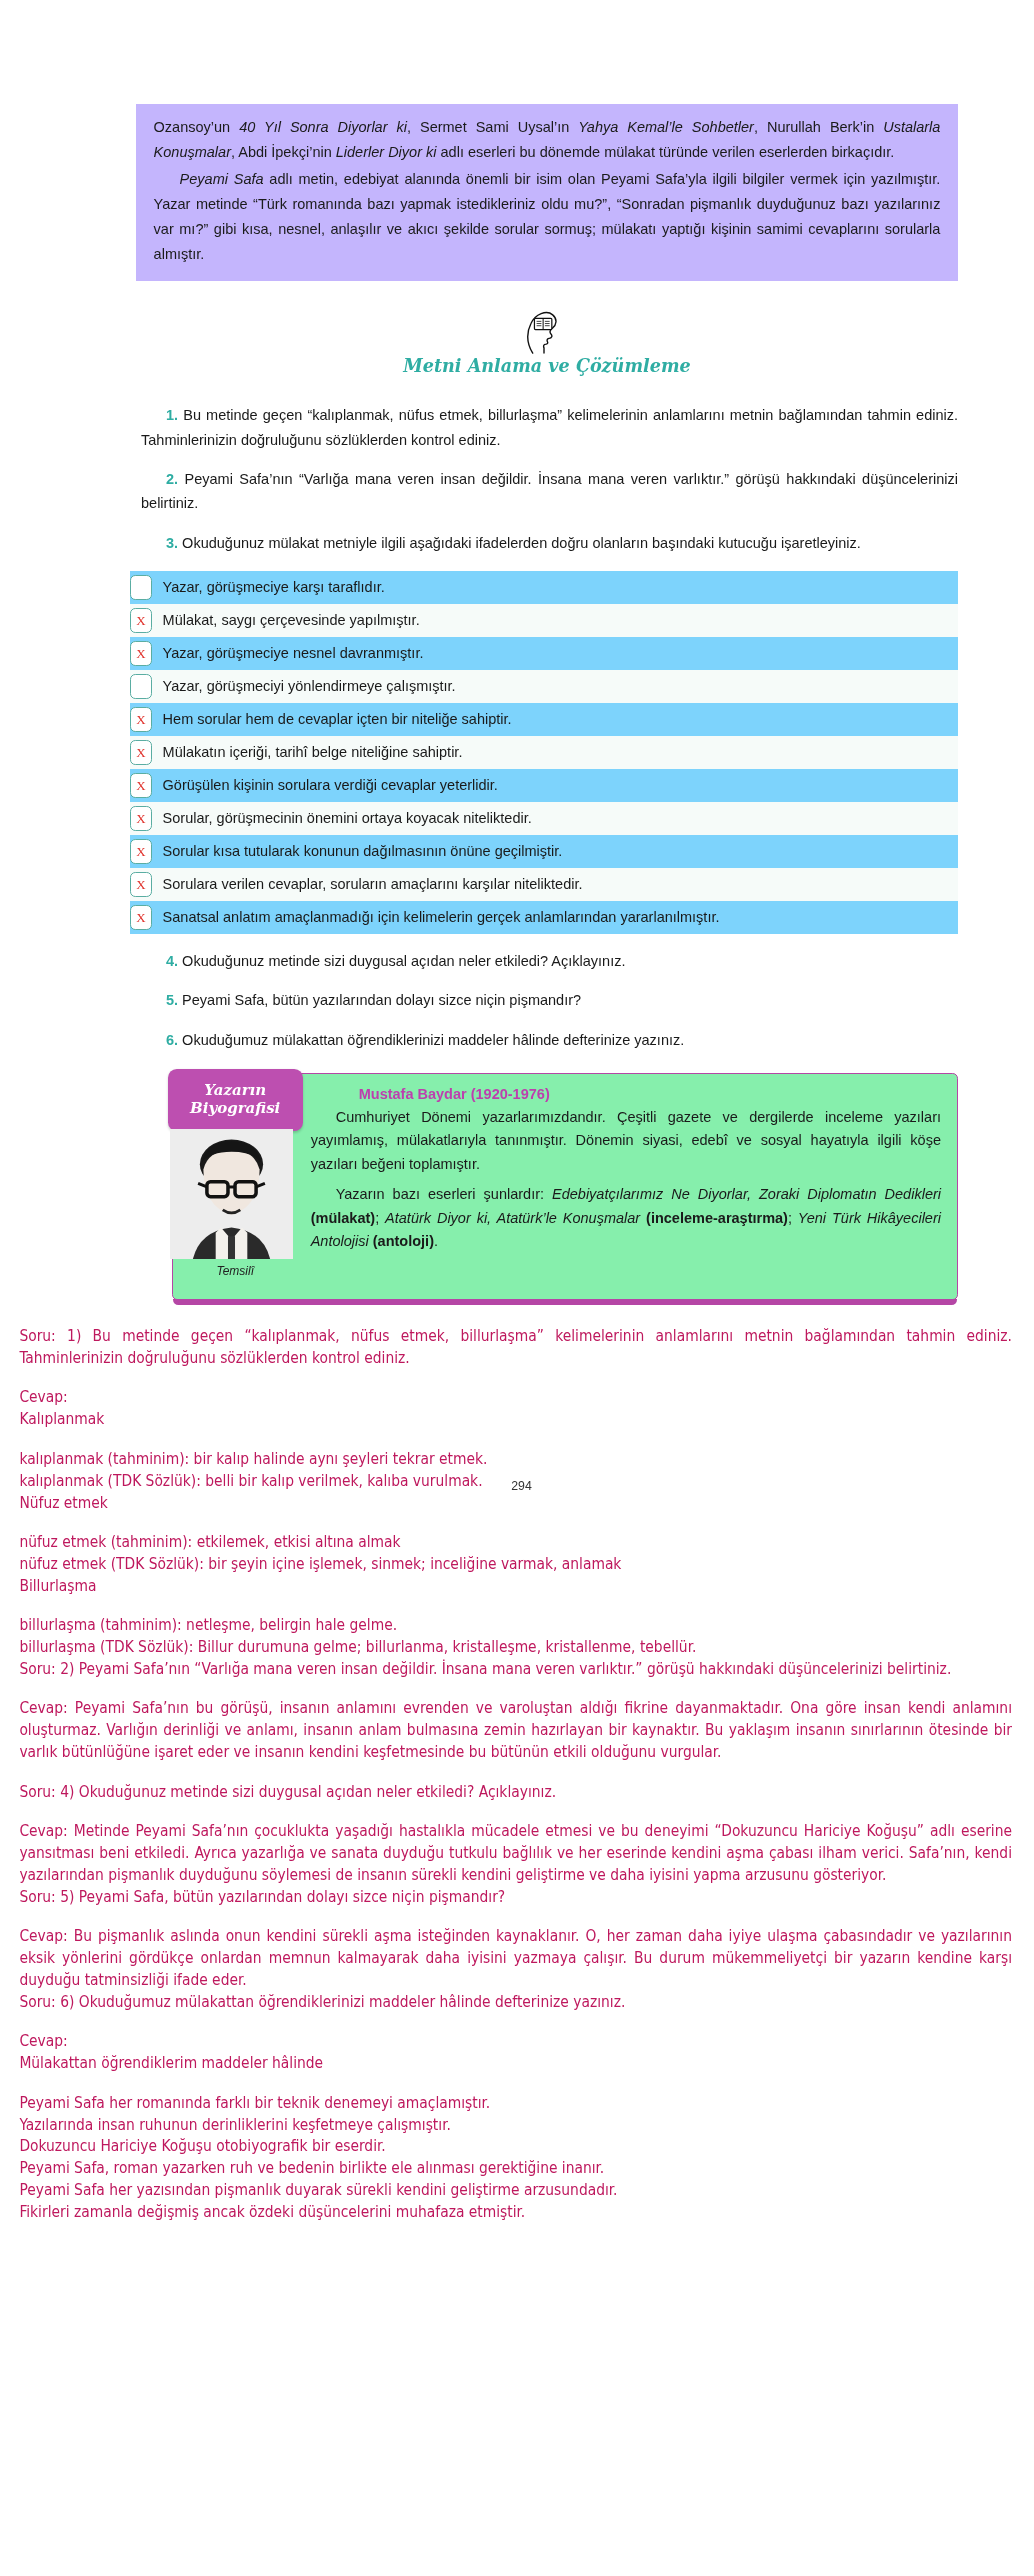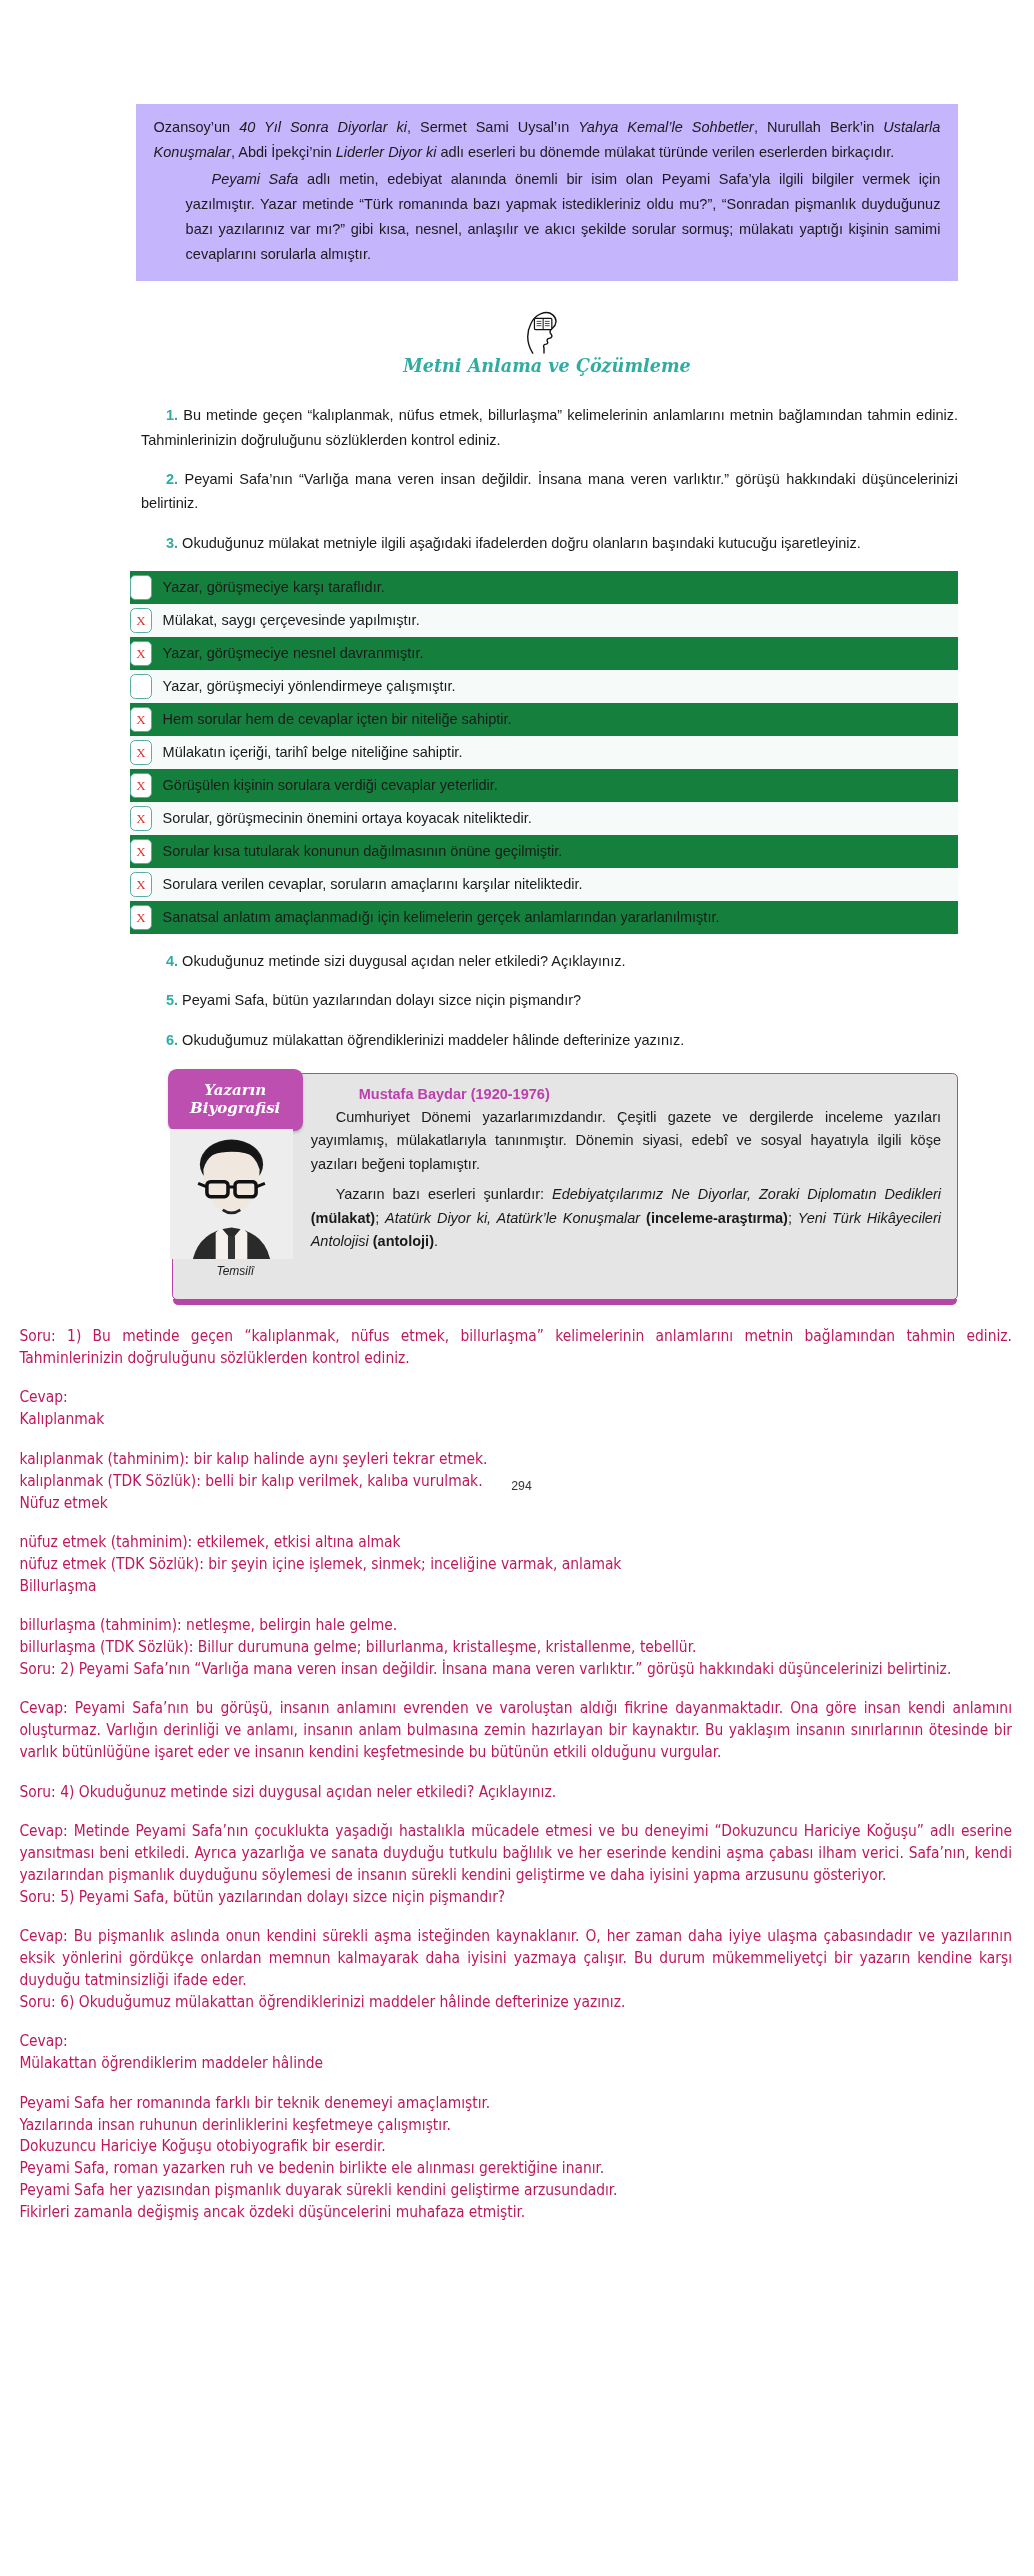--- a/index.html
+++ b/index.html
@@ -21,21 +21,21 @@
     background: #c4b5fd;
     padding: 10.6px 17.6px 14px 17.6px;
   }
   .intro-box p {
     margin: 0;
     font-size: 14.5px;
     line-height: 1.72;
     text-align: justify;
     color: #1b1b1b;
   }
-  .intro-box p.indent { text-indent: 26px; margin-top: 2.6px; margin-left: 32px; }
+  .intro-box p.indent { text-indent: 26px; margin-top: 2.6px; }
   .it { font-style: italic; }
 
   
   .section-head {
     display: flex;
     align-items: center;
     margin: 25px 77px 0 136px;
     flex-direction: column;
   }
   .head-icon {
@@ -76,21 +76,21 @@
   
   .cb-list {
     margin: 16px 77px 0 130px;
   }
   .cb-row {
     display: flex;
     align-items: center;
     min-height: 33px;
     padding: 0 0 0 0;
   }
-  .cb-row.alt { background: #15803d; }
+  .cb-row.alt { background: #7dd3fc; }
   .cb-row.plain { background: #f6fbf9; }
   .cb-box {
     width: 22px;
     height: 25px;
     border: 1.4px solid #5aada2;
     border-radius: 5.3px;
     background: #ffffff;
     margin: 0 10.6px 0 0;
     flex: 0 0 auto;
     display: flex;
@@ -105,21 +105,21 @@
     line-height: 1.3;
   }
 
   
   .bio {
     position: relative;
     margin: 21px 77px 0 172px;
     border: 1.8px solid #b546a5;
     border-radius: 5.3px;
     min-height: 227px;
-    background: #e5e5e5;
+    background: #86efac;
     display: flex;
   }
   .bio::after {
     content: "";
     position: absolute;
     left: 0; right: 0; bottom: -6.2px;
     height: 6.2px;
     background: #b546a5;
     border-radius: 0 0 5.3px 5.3px;
   }

